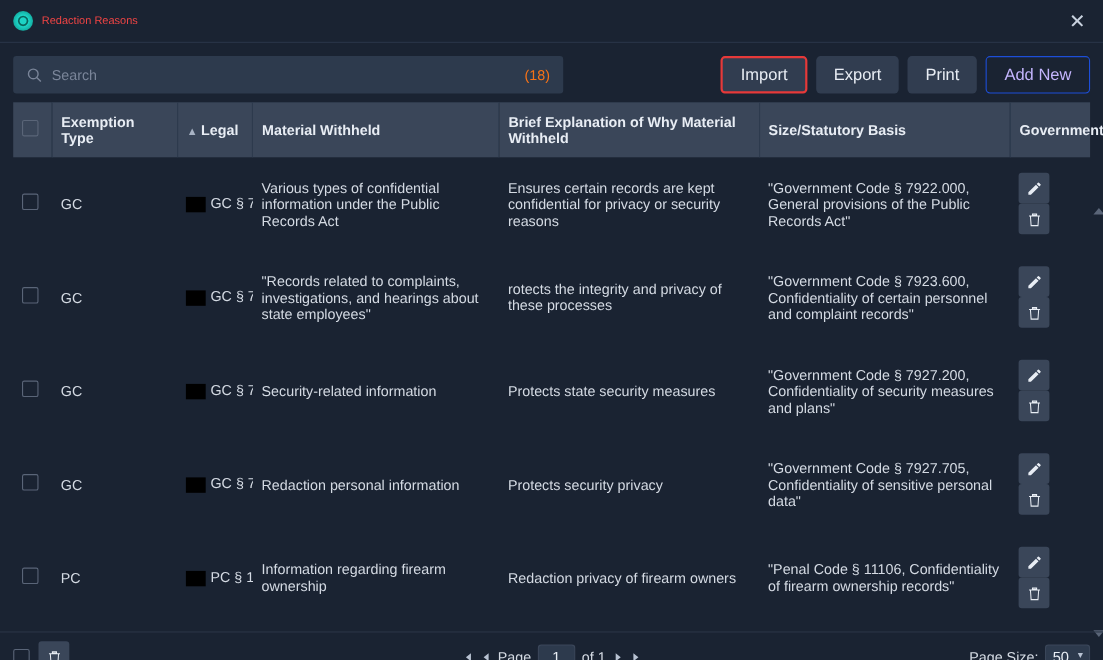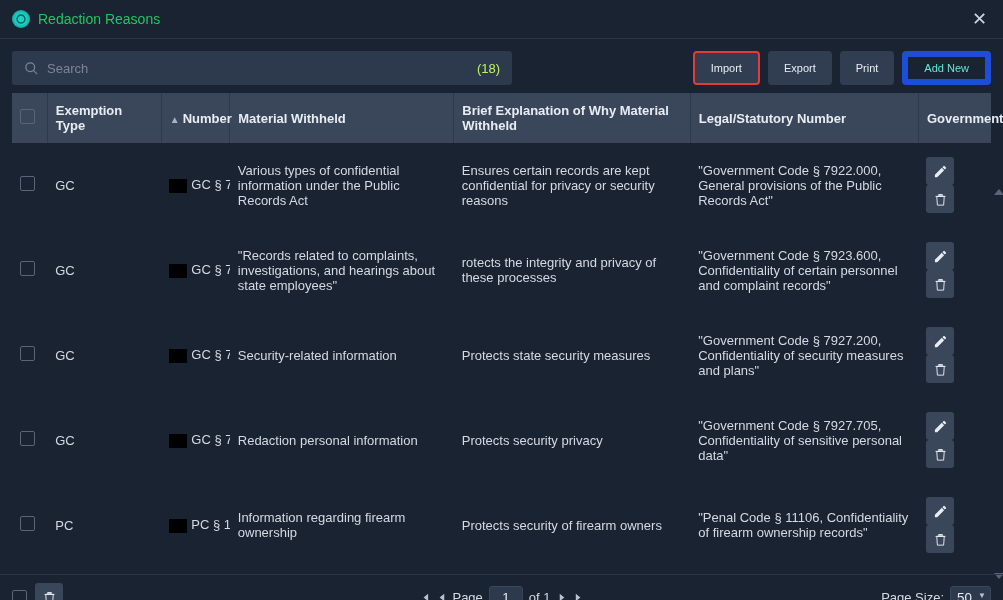--- a/index.html
+++ b/index.html
@@ -20,21 +20,21 @@
     border-bottom: 1px solid #2a3547;
   }
   .titlebar .logo {
     width: 18px; height: 18px;
     border-radius: 50%;
     background: radial-gradient(circle, #1dd3c5 40%, #0a8a80 100%);
     margin-right: 8px;
     display: flex; align-items: center; justify-content: center;
   }
   .titlebar .logo svg { width: 12px; height: 12px; }
-  .titlebar .title { font-size: 14px; color: #22c55e; }
+  .titlebar .title { font-size: 10px; color: #ef4444; }
   .titlebar .close { margin-left: auto; cursor: pointer; color: #c9d2df; font-size: 18px; padding: 0 4px;}
   .toolbar {
     display: flex;
     align-items: center;
     padding: 12px 12px 8px 12px;
     gap: 8px;
   }
   .search {
     flex: 0 0 500px;
     background: #2d3a4d;
@@ -49,40 +49,40 @@
   .search input {
     background: transparent;
     border: none;
     outline: none;
     color: #d4dae3;
     font-size: 13px;
     padding-left: 8px;
     flex: 1;
   }
   .search input::placeholder { color: #7a8599; }
-  .search .count { color: #bef264; font-size: 13px; }
+  .search .count { color: #f97316; font-size: 13px; }
   .spacer { flex: 1; }
   .btn {
     background: #313d50;
     border: none;
     color: #e8edf4;
     padding: 0 16px;
     height: 34px;
     border-radius: 4px;
     cursor: pointer;
-    font-size: 11px;
+    font-size: 15px;
   }
   .btn.highlight {
     border: 2px solid #e63939;
     background: #313d50;
   }
   .btn.addnew {
     background: transparent;
-    border: 6px solid #1d4ed8;
-    color: #5eead4;
+    border: 1px solid #1d4ed8;
+    color: #c4b5fd;
   }
   .table-wrap {
     margin: 0 12px;
     position: relative;
   }
   table {
     width: 100%;
     border-collapse: collapse;
     table-layout: fixed;
   }
@@ -246,24 +246,24 @@
         <col class="col-num">
         <col class="col-mat">
         <col class="col-brief">
         <col class="col-basis">
         <col class="col-ops">
     </colgroup>
     <thead>
       <tr>
         <th><span class="cb"></span></th>
         <th>Exemption Type</th>
-        <th><span class="sort-ind">▲</span><span>Number</span></th>
+        <th><span class="sort-ind">▲</span><span>Legal</span></th>
         <th>Material Withheld</th>
         <th>Brief Explanation of Why Material Withheld</th>
-        <th>Legal/Statutory Number</th>
+        <th>Size/Statutory Basis</th>
         <th>Government</th>
       </tr>
     </thead>
     <tbody id="tbody">
   <tr>
     <td><span class="cb"></span></td>
     <td>GC</td>
     <td class="num-cell"><span class="redact-block"></span><span class="num-text">GC § 79</span></td>
     <td>Various types of confidential information under the Public Records Act</td>
     <td>Ensures certain records are kept confidential for privacy or security reasons</td>
@@ -343,21 +343,21 @@
               </svg>
             </button>
     </td>
   </tr>
 
   <tr>
     <td><span class="cb"></span></td>
     <td>PC</td>
     <td class="num-cell"><span class="redact-block"></span><span class="num-text">PC § 11</span></td>
     <td>Information regarding firearm ownership</td>
-    <td>Protects security of firearm owners</td>
+    <td>Redaction privacy of firearm owners</td>
     <td>"Penal Code § 11106, Confidentiality of firearm ownership records"</td>
     <td>
       <button class="op-btn">
               <svg viewBox="0 0 24 24">
                 <path d="M3 17.25V21h3.75L17.8 9.94l-3.75-3.75L3 17.25zM20.7 7.04a1 1 0 0 0 0-1.41l-2.34-2.34a1 1 0 0 0-1.41 0l-1.83 1.83 3.75 3.75 1.83-1.83z"></path>
               </svg>
             </button>
       <button class="op-btn">
               <svg viewBox="0 0 24 24">
                 <path d="M6 7h12l-1 14H7L6 7zm3-3h6v2H9V4zM4 7h16" stroke="#e8edf4" stroke-width="1.5" fill="none"></path>

